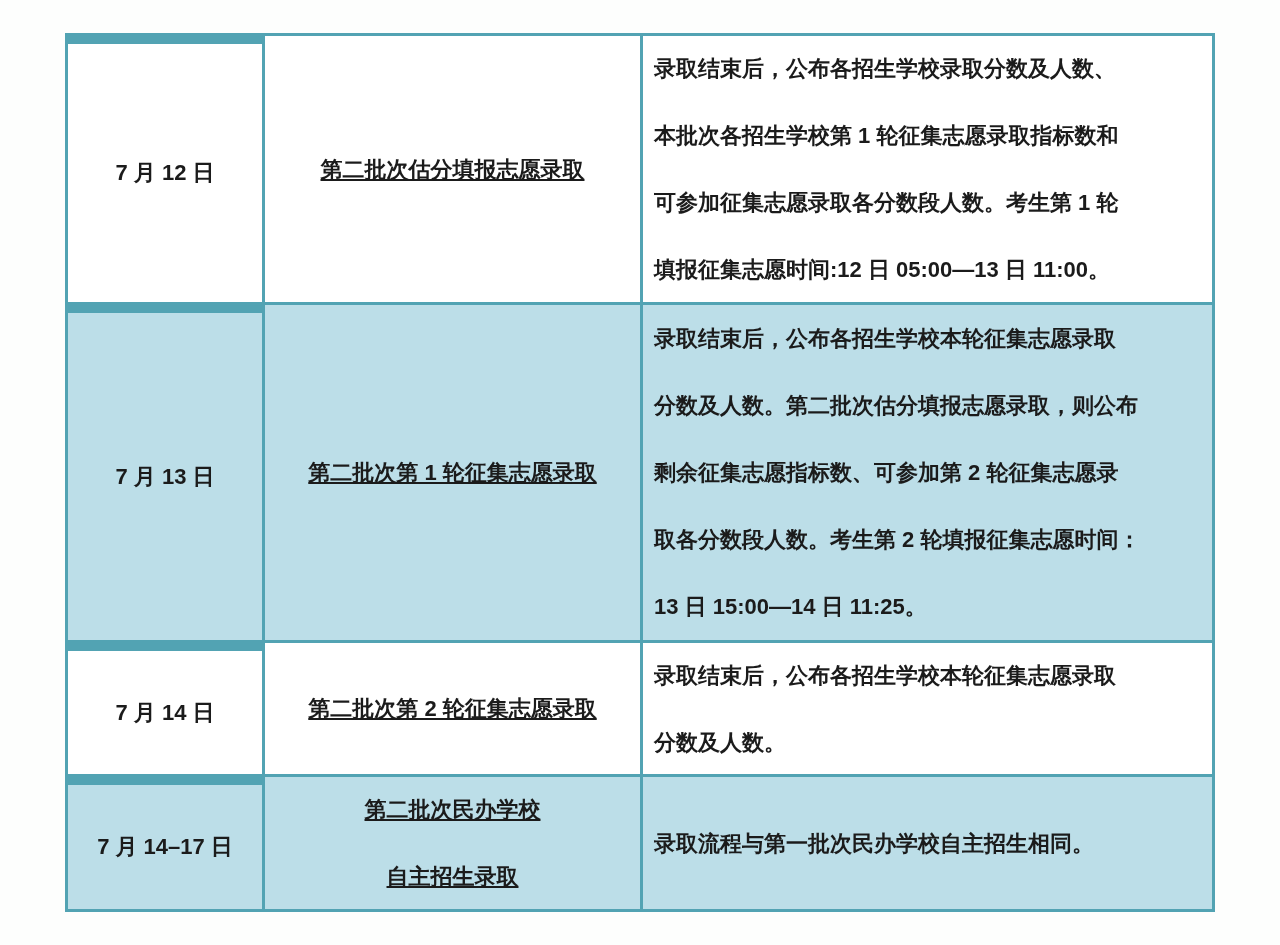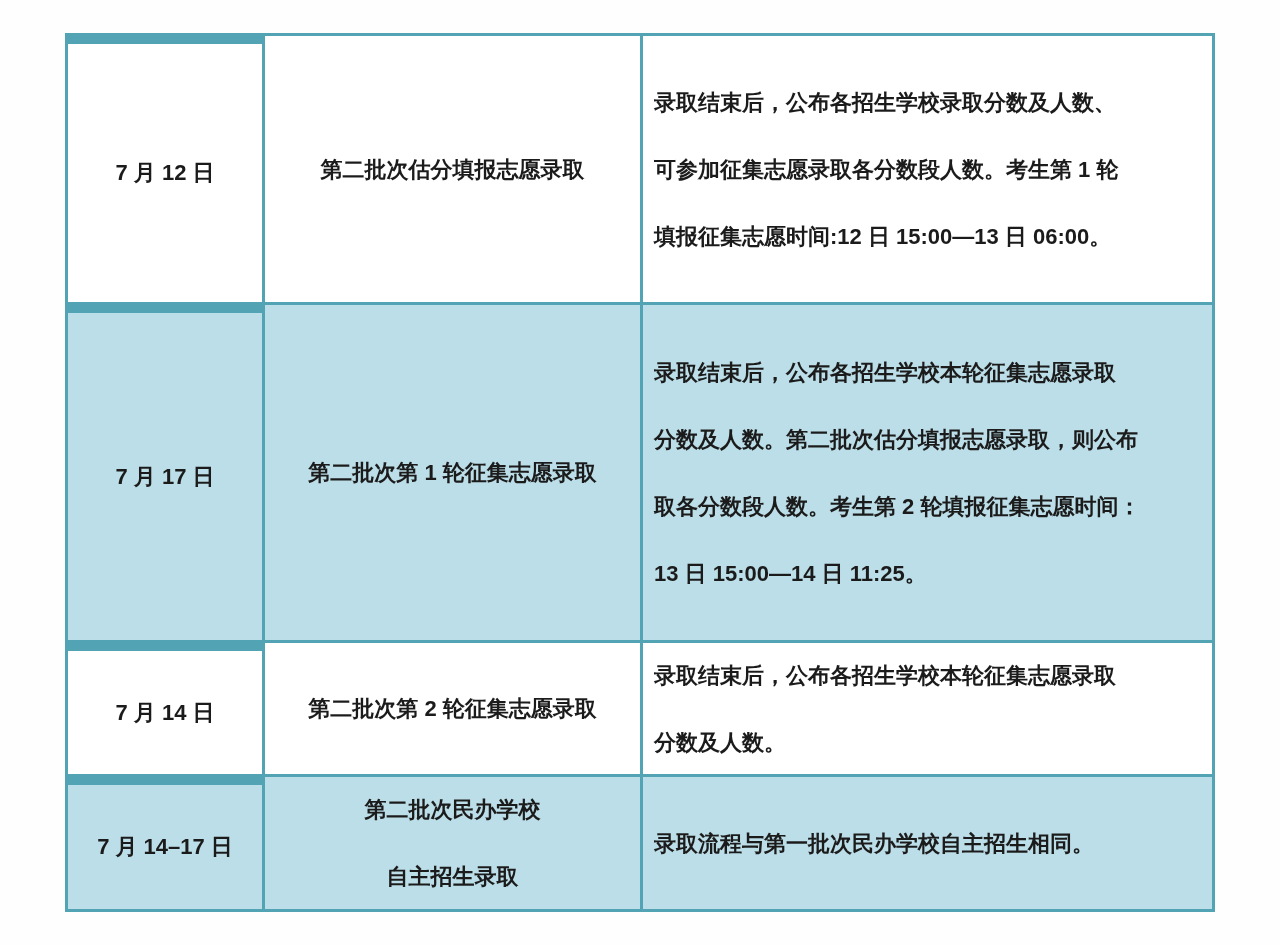--- a/index.html
+++ b/index.html
@@ -37,20 +37,21 @@
     color: var(--text-color, #1b1b1b);
     line-height: 67px;
     overflow: hidden;
   }
   .cell.white { background: var(--row-base, #ffffff); }
   .cell.blue  { background: var(--row-alt, #BCDEE8); }
   .cell.date  { line-height: normal; margin-top: 8px; }
   .cell.event {
     flex-direction: column;
     text-align: center;
+    text-decoration: underline;
   }
   .cell.desc {
     flex-direction: column;
     align-items: flex-start;
     justify-content: center;
     padding-left: 11px;
   }
   .line { white-space: nowrap; }
 </style>
 </head>
@@ -59,33 +60,35 @@
 <div class="schedule-table">
 
   <div class="cell date white">
     <span class="line">7 月 12 日</span>
   </div>
   <div class="cell event white">
     <span class="line">第二批次估分填报志愿录取</span>
   </div>
   <div class="cell desc white">
     <div class="line">录取结束后，公布各招生学校录取分数及人数、</div>
+    <div class="line">本批次各招生学校第 1 轮征集志愿录取指标数和</div>
     <div class="line">可参加征集志愿录取各分数段人数。考生第 1 轮</div>
-    <div class="line">填报征集志愿时间:12 日 15:00—13 日 06:00。</div>
+    <div class="line">填报征集志愿时间:12 日 05:00—13 日 11:00。</div>
   </div>
 
   <div class="cell date blue">
-    <span class="line">7 月 17 日</span>
+    <span class="line">7 月 13 日</span>
   </div>
   <div class="cell event blue">
     <span class="line">第二批次第 1 轮征集志愿录取</span>
   </div>
   <div class="cell desc blue">
     <div class="line">录取结束后，公布各招生学校本轮征集志愿录取</div>
     <div class="line">分数及人数。第二批次估分填报志愿录取，则公布</div>
+    <div class="line">剩余征集志愿指标数、可参加第 2 轮征集志愿录</div>
     <div class="line">取各分数段人数。考生第 2 轮填报征集志愿时间：</div>
     <div class="line">13 日 15:00—14 日 11:25。</div>
   </div>
 
   <div class="cell date white">
     <span class="line">7 月 14 日</span>
   </div>
   <div class="cell event white">
     <span class="line">第二批次第 2 轮征集志愿录取</span>
   </div>

